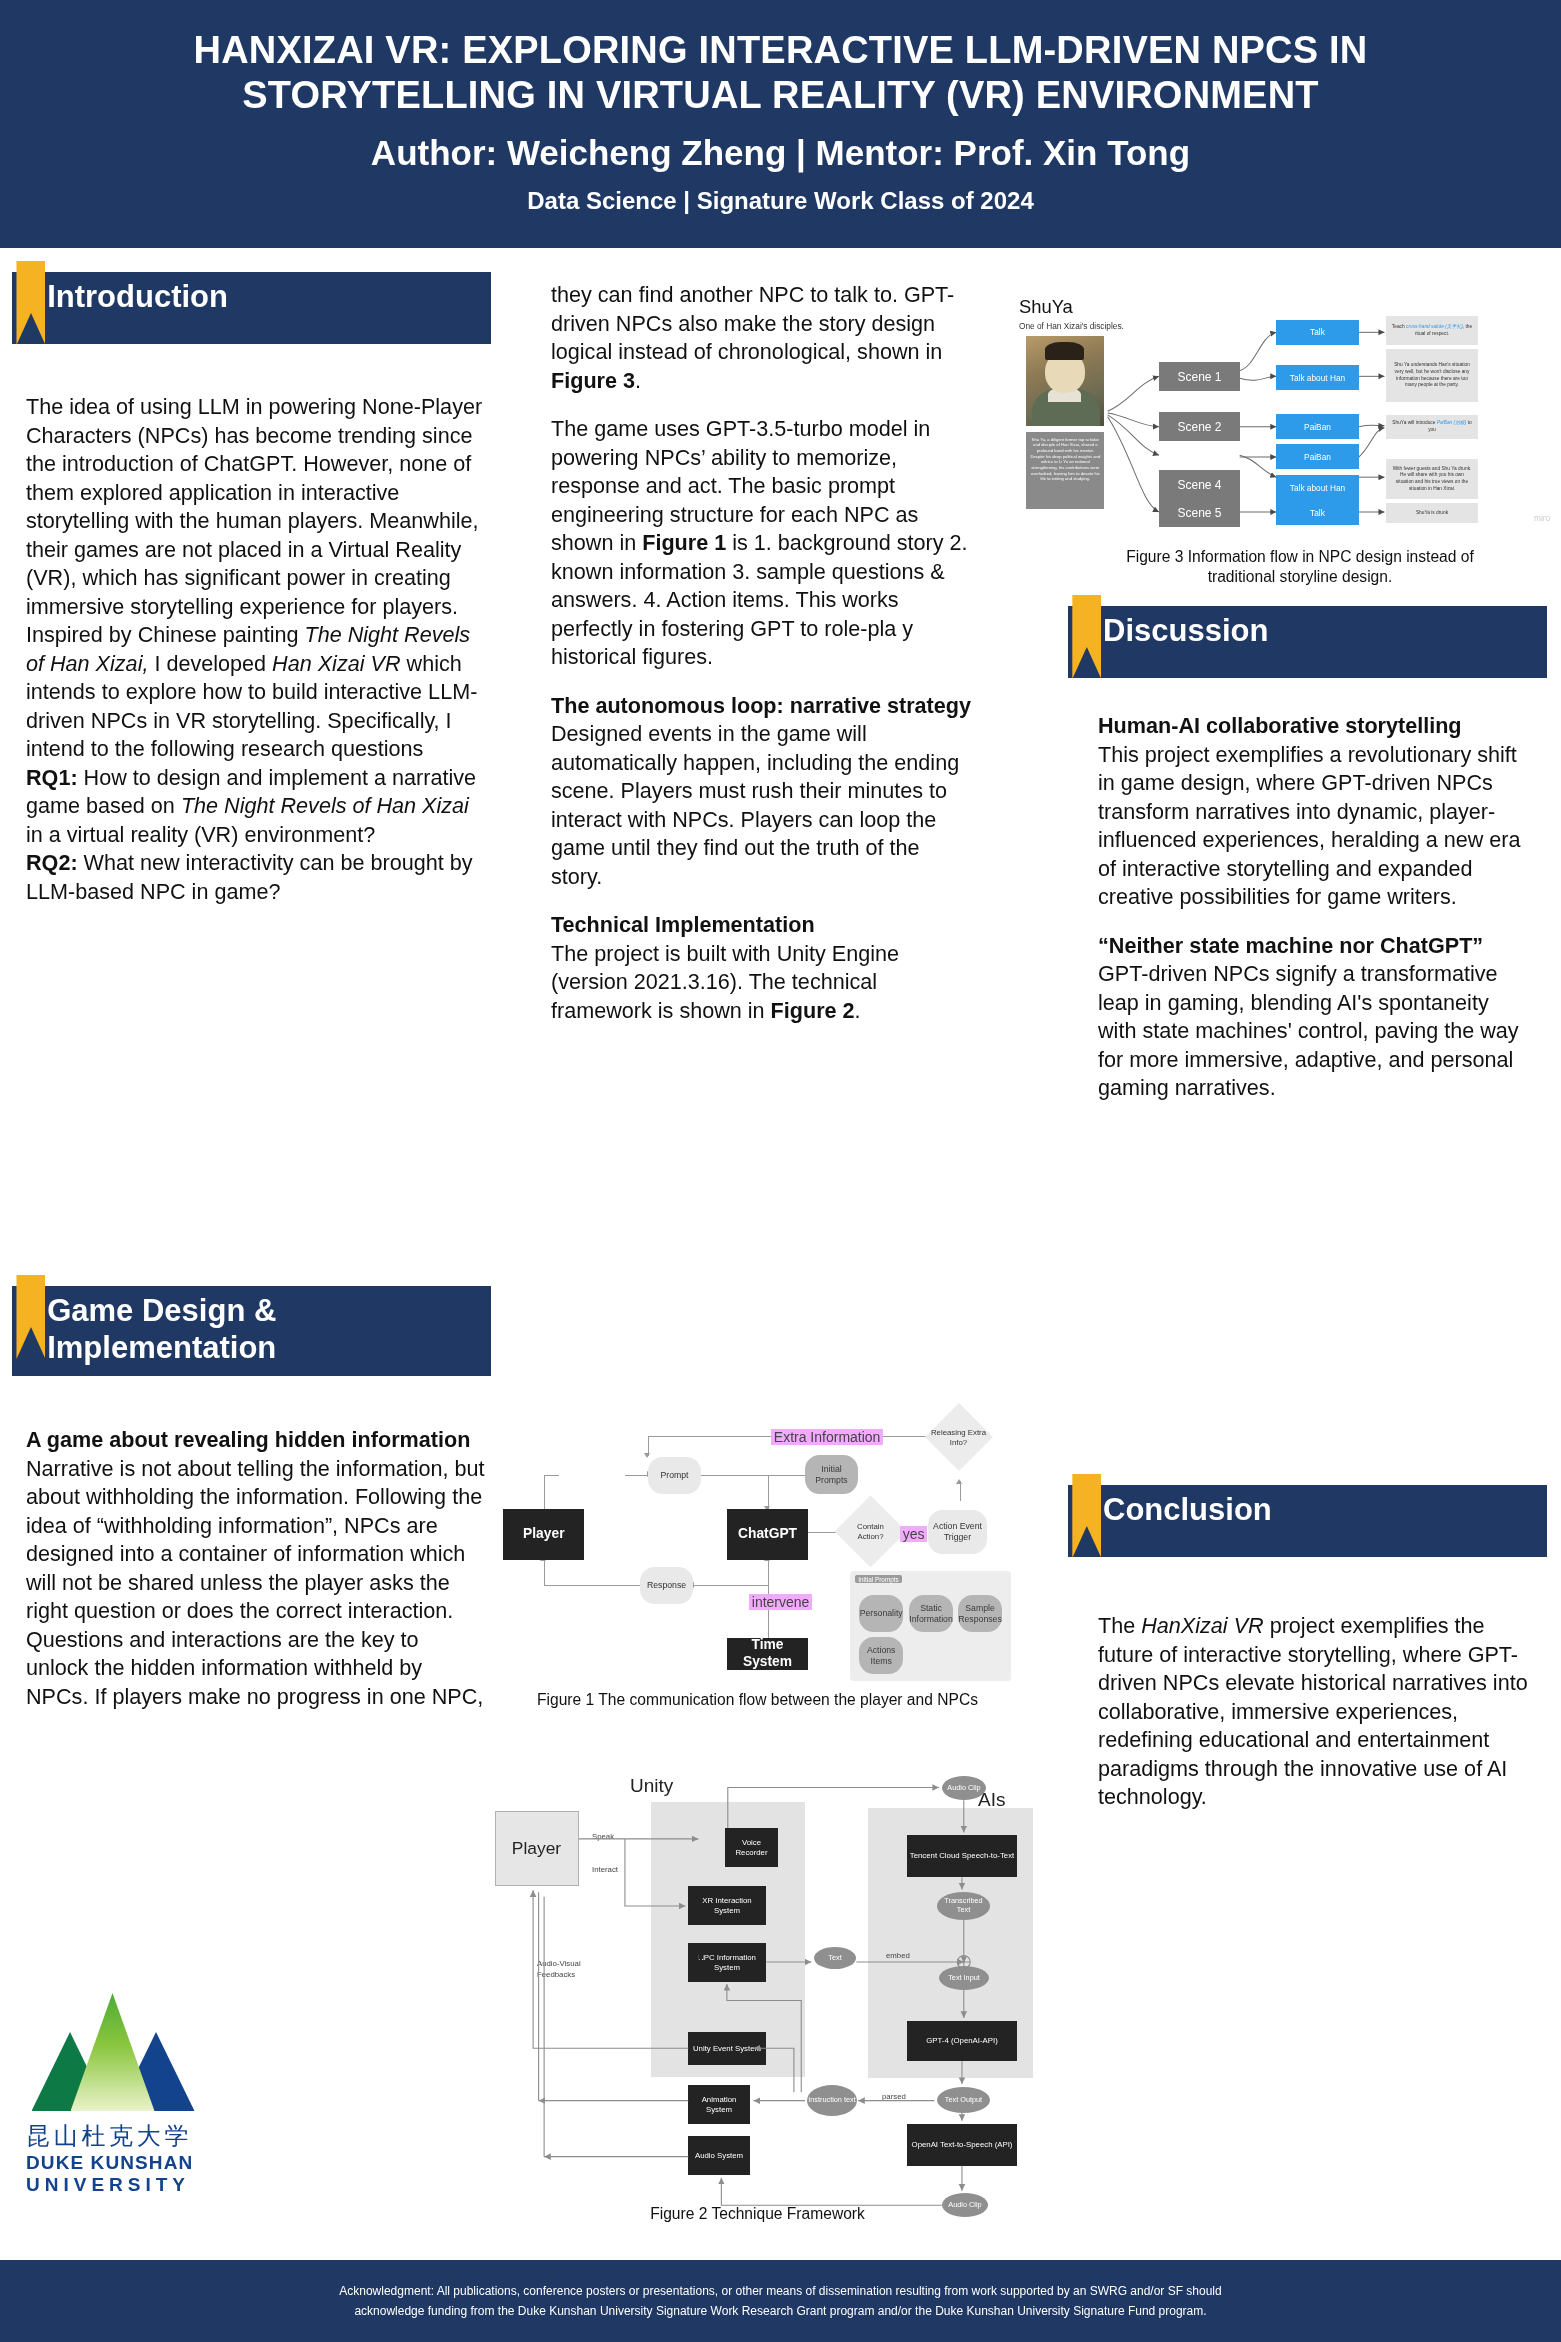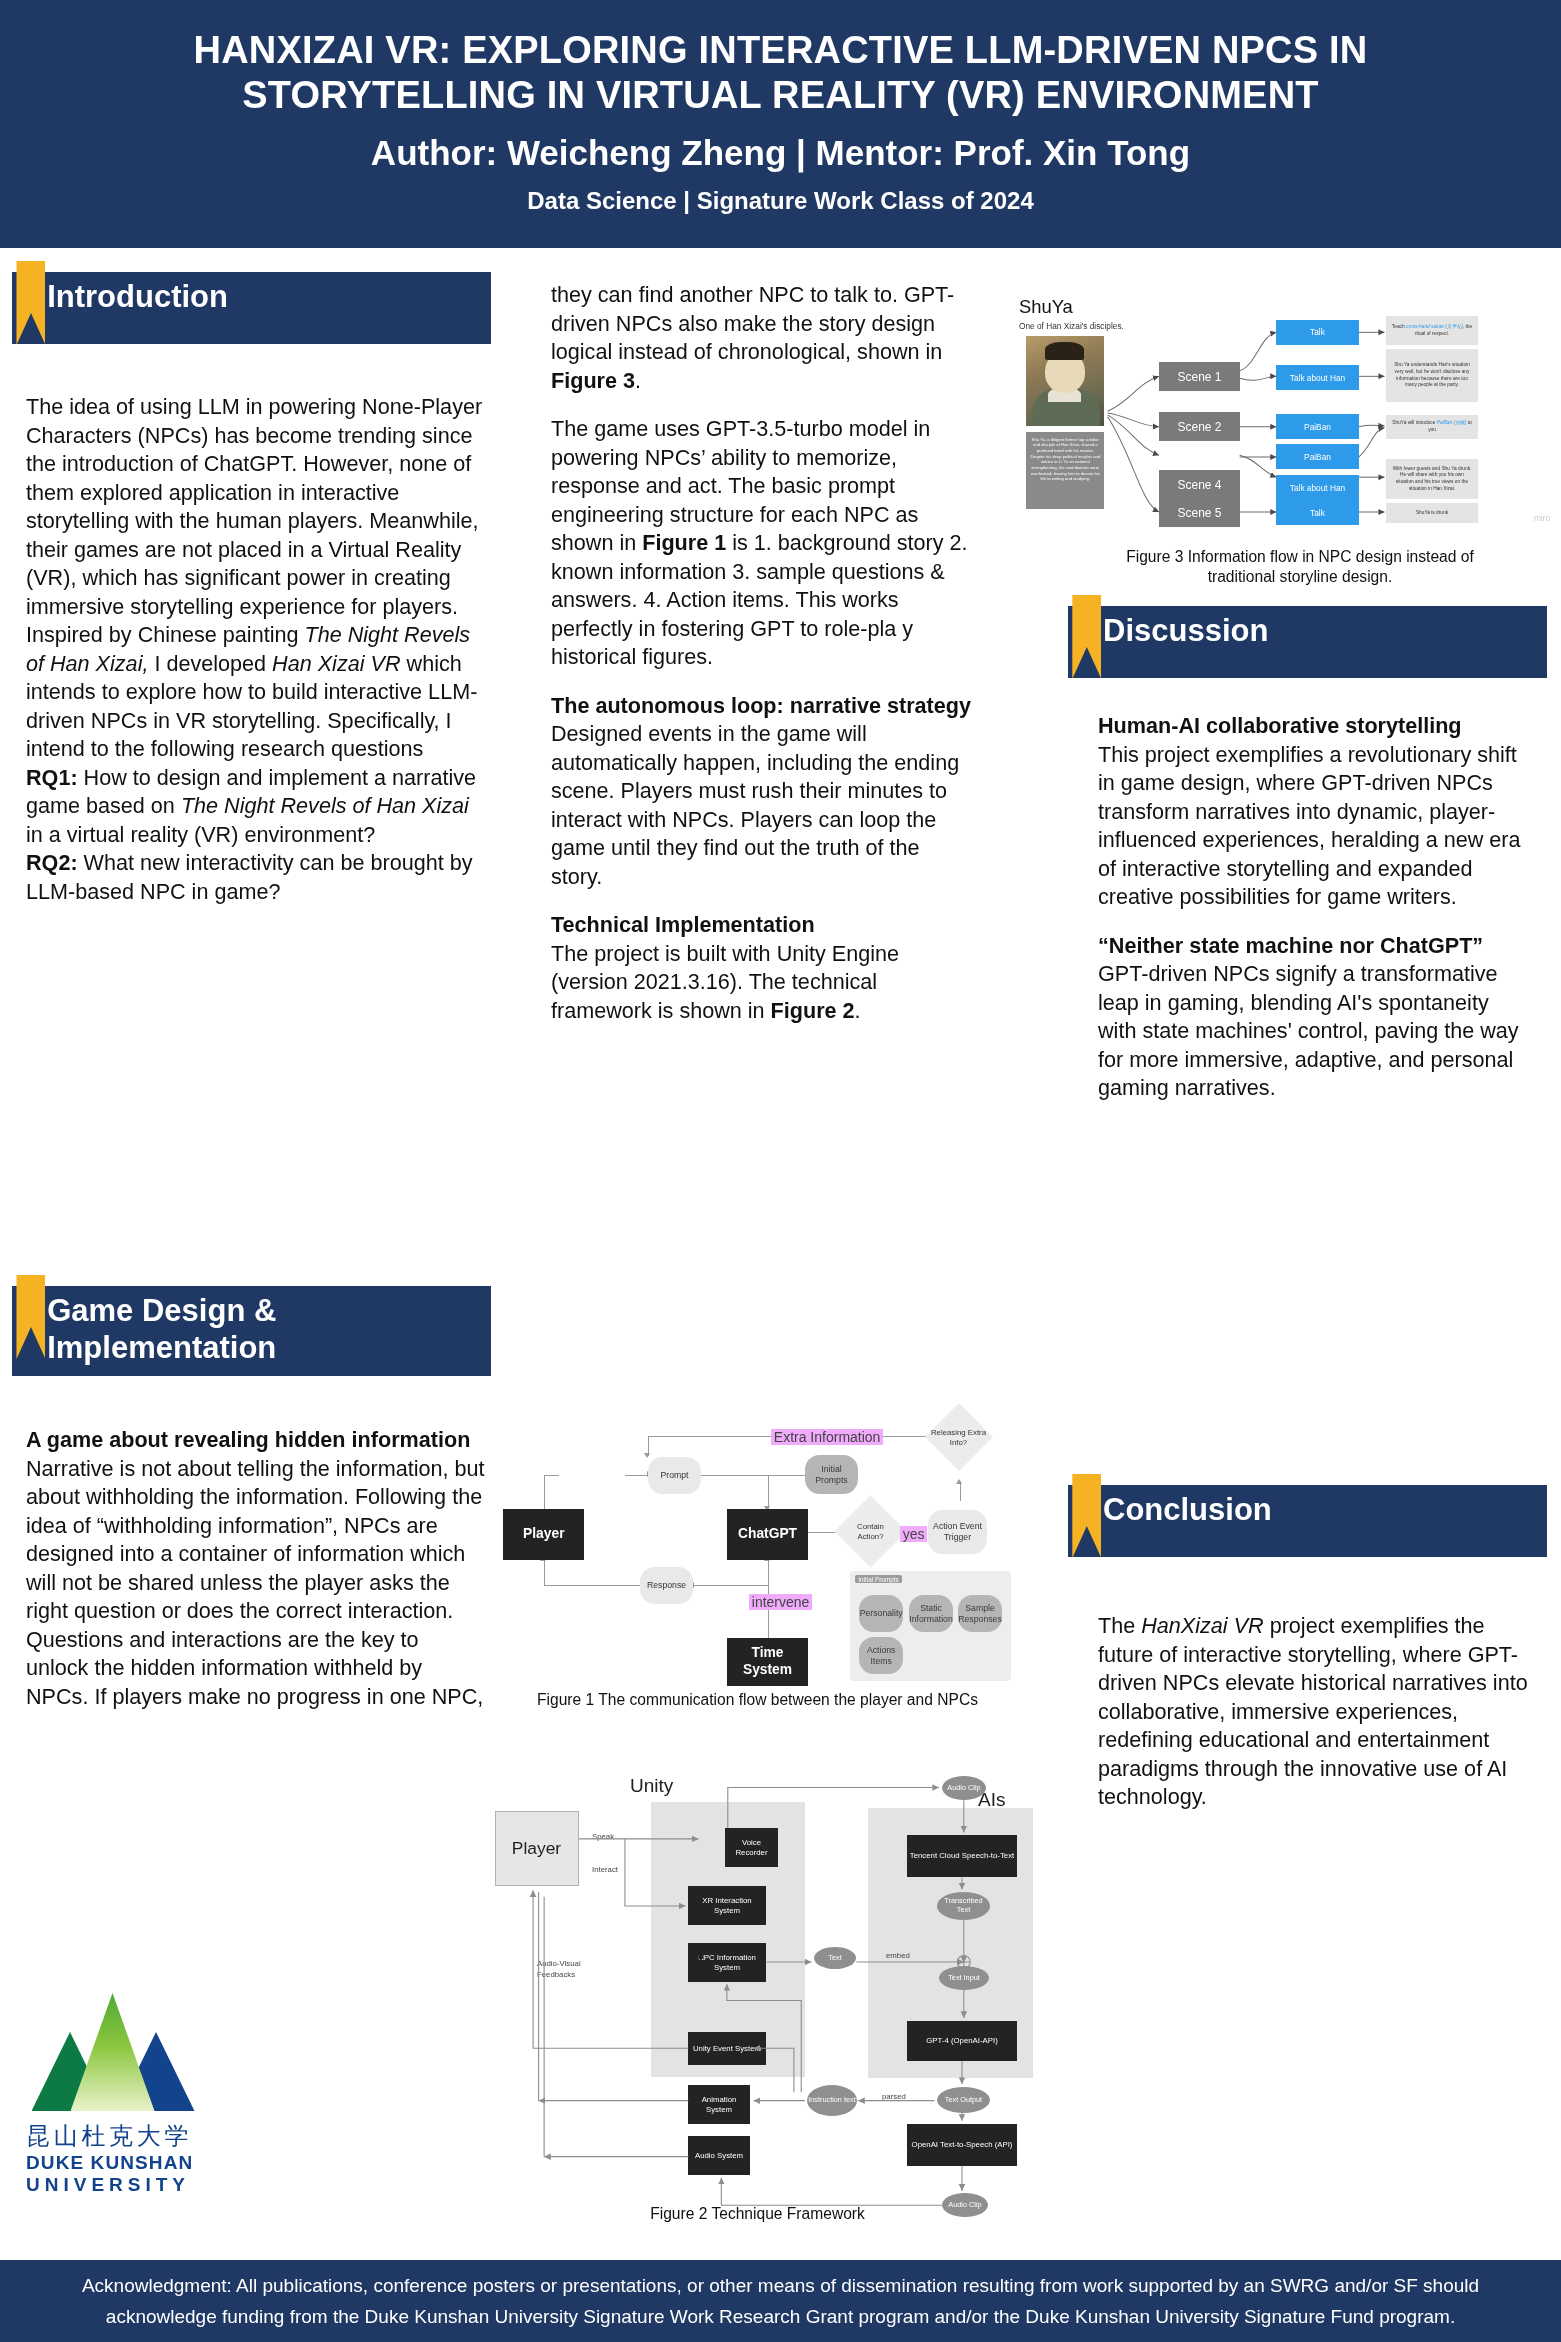--- a/index.html
+++ b/index.html
@@ -187,21 +187,21 @@
   .f3-miro { position: absolute; right: 1.8px; bottom: 0px; font-size: 8.3px; color: #c9c9c9; }
   .f3svg { position: absolute; left: 0; top: 0; width: 533px; height: 231px; pointer-events: none; }
 
   
   .footer {
     position: absolute; left: 0; bottom: 0; width: 1561px; height: 83px;
     background: #1f3864; display: flex; flex-direction: column;
     align-items: center; justify-content: center; padding: 0 27.5px;
   }
   .footer div {
-    color: #ffffff; font-size: 19px; line-height: 1.6; text-align: left;
+    color: #ffffff; font-size: 12px; line-height: 1.6; text-align: left;
   }
 </style>
 </head>
 <body>
 
 <div class="header">
   <div class="hdr-title">HANXIZAI VR: EXPLORING INTERACTIVE LLM-DRIVEN NPCS IN STORYTELLING IN VIRTUAL REALITY (VR) ENVIRONMENT</div>
   <div class="hdr-author">Author: Weicheng Zheng | Mentor: Prof. Xin Tong</div>
   <div class="hdr-sub">Data Science | Signature Work Class of 2024</div>
 </div>
@@ -286,21 +286,21 @@
   <div class="arrowhead ah-l" style="left:193px; top:197px;"></div>
   <div class="ln hln" style="left:48px; top:200px; width:96px;"></div>
   <div class="ln vln" style="left:48px; top:174px; height:26px;"></div>
   <div class="arrowhead ah-u" style="left:44px; top:171px;"></div>
 
   <div class="ln vln" style="left:272px; top:174px; height:79px;"></div>
   <div class="arrowhead ah-u" style="left:268px; top:171px;"></div>
 
   <div class="f1 n-dark" style="left:7.3px; top:124px; width:81px; height:51px;">Player</div>
   <div class="f1 n-dark" style="left:231px; top:124px; width:81px; height:51px;">ChatGPT</div>
-  <div class="f1 n-dark" style="left:231px; top:253px; width:81px; height:48px;">Time System</div>
+  <div class="f1 n-dark" style="left:231px; top:253px; width:81px; height:32px;">Time System</div>
   <div class="f1 n-light" style="left:152px; top:72px; width:53px; height:37px;">Prompt</div>
   <div class="f1 n-light" style="left:144px; top:182px; width:53px; height:37px;">Response</div>
   <div class="f1 n-grey" style="left:309px; top:70px; width:53px; height:39px;">Initial Prompts</div>
   <div class="f1 n-diamond" style="left:349px; top:121px; width:51px; height:51px; transform:rotate(45deg);"></div>
   <div class="f1" style="left:349px; top:132px; width:51px; height:29px; font-size:7.8px; color:#333;">Contain Action?</div>
   <div class="f1 n-light" style="left:432px; top:125px; width:59px; height:44px;">Action Event Trigger</div>
   <div class="f1 n-diamond" style="left:439px; top:27.5px; width:48px; height:48px; transform:rotate(45deg);"></div>
   <div class="f1" style="left:433px; top:39px; width:59px; height:27.5px; font-size:7.8px; color:#333;">Releasing Extra Info?</div>
 
   <div class="lbl" style="left:275px; top:44px;">Extra Information</div>

